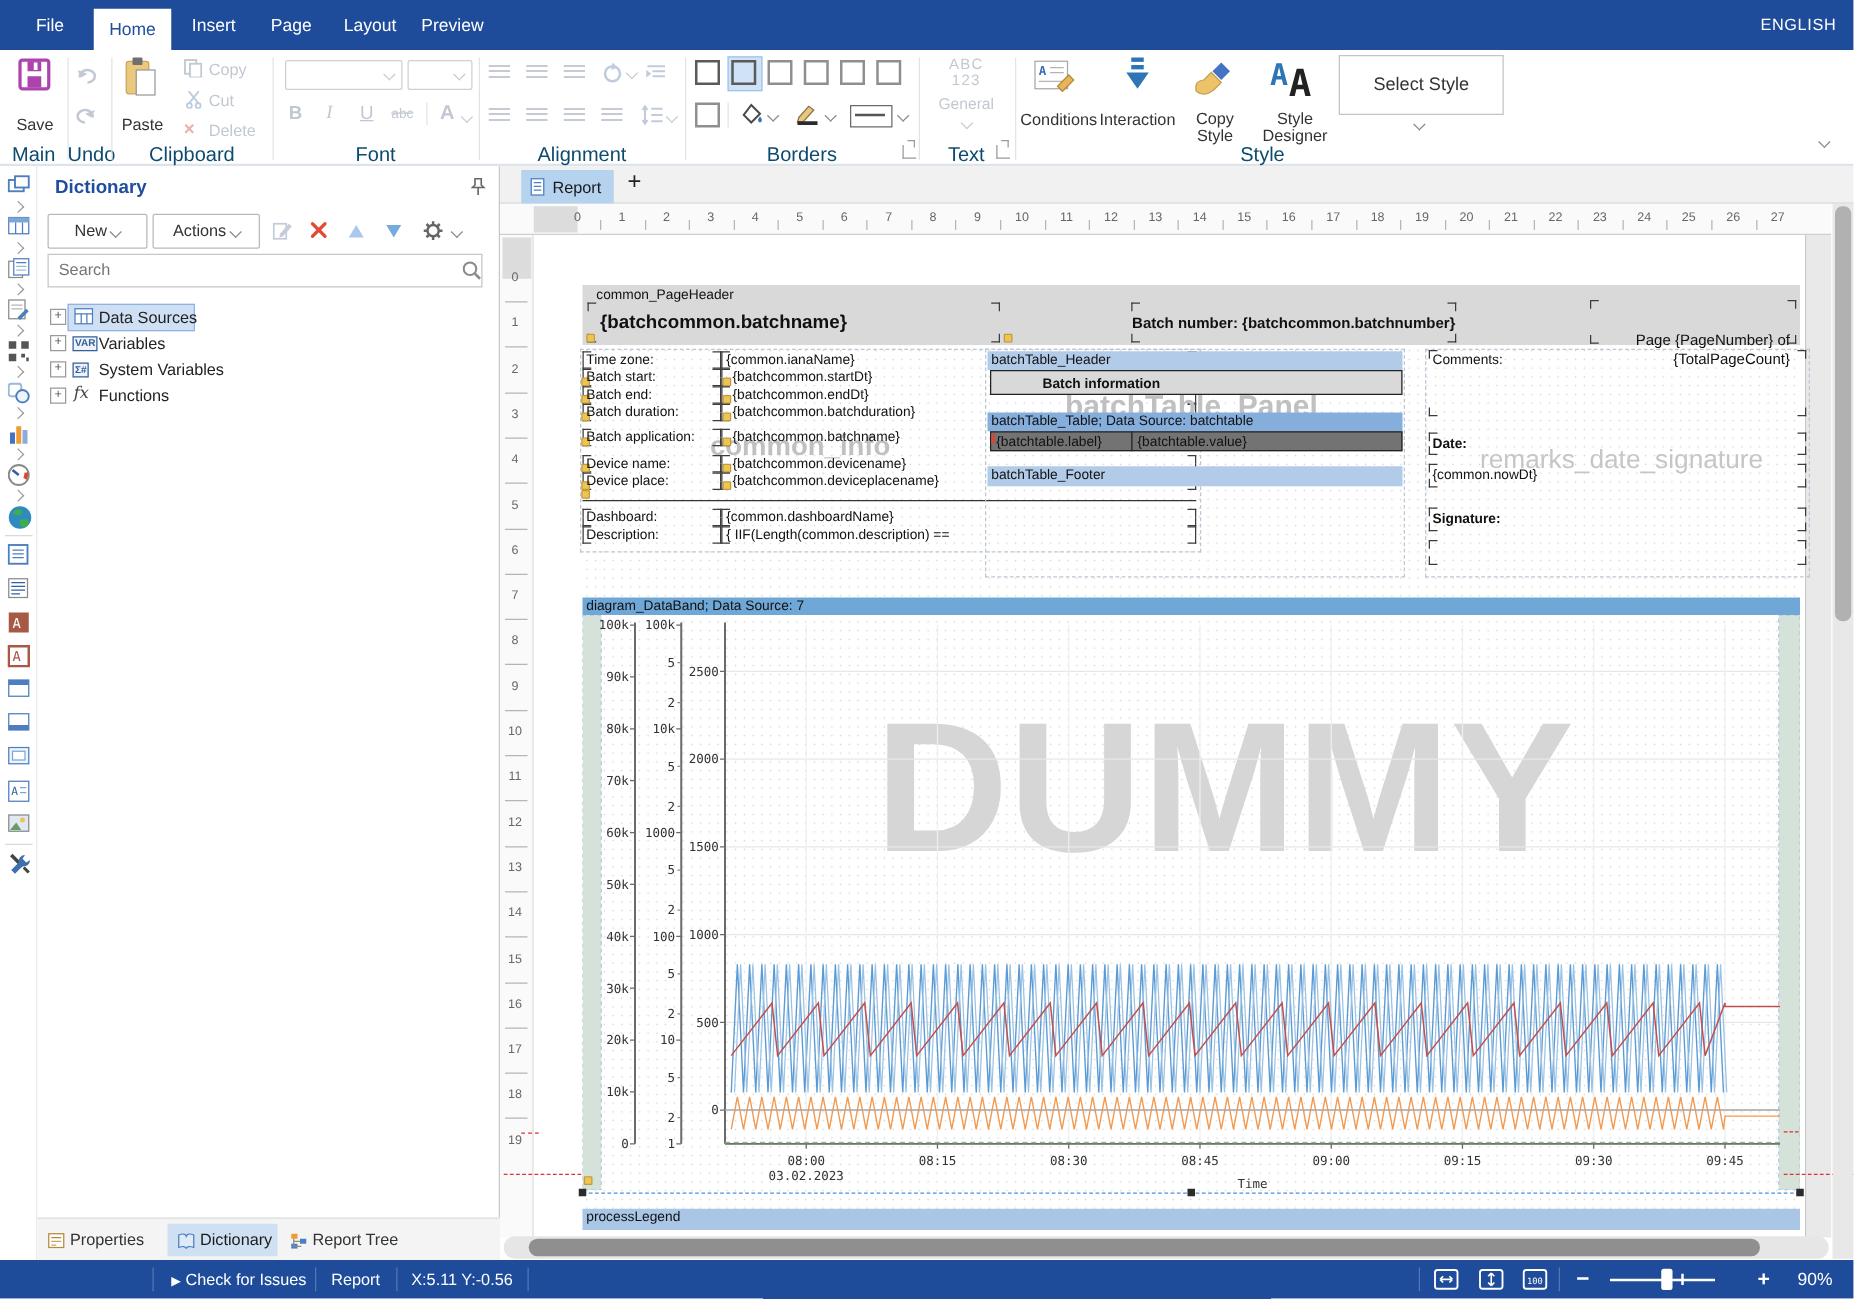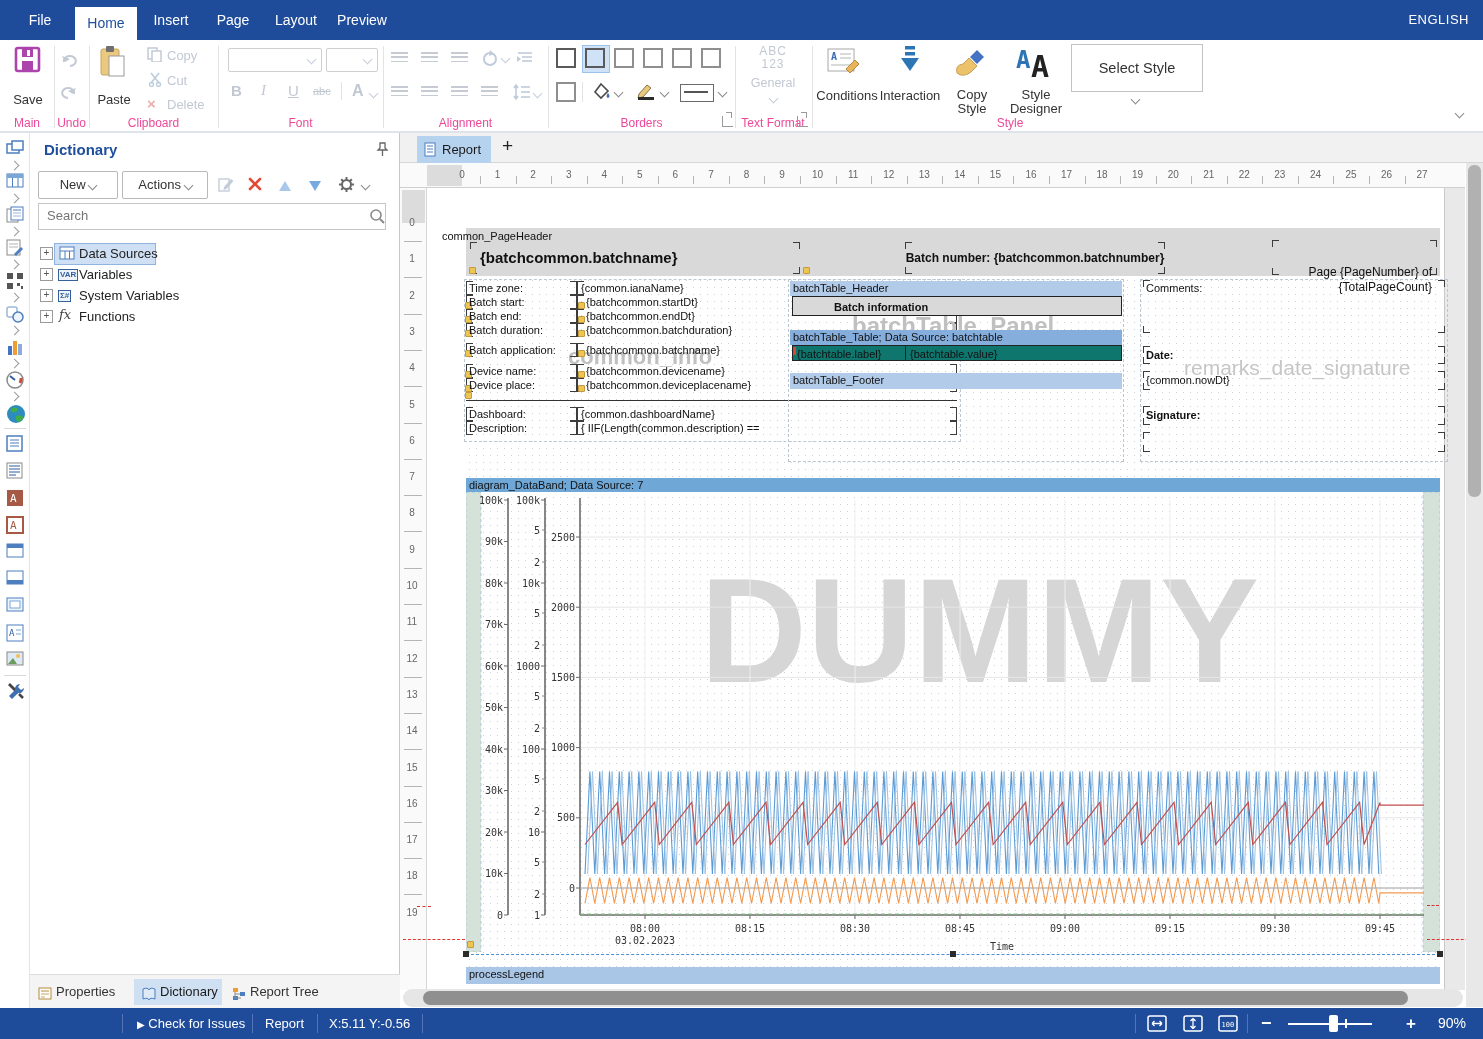--- a/index.html
+++ b/index.html
@@ -6,21 +6,21 @@
   #app{position:relative;width:1483px;height:1039px;overflow:hidden;font-family:"Liberation Sans",sans-serif;background:#fff;}
   .abs{position:absolute;}
   
   #topbar{position:absolute;left:0;top:0;width:1483px;height:40px;background:#1e4c9a;}
   .menutab{position:absolute;top:0;height:40px;line-height:40px;text-align:center;color:#fff;font-size:14px;cursor:default;}
   .menutab.active{background:#fff;color:#1f4e9c;top:7px;height:33px;line-height:33px;}
   #lang{position:absolute;right:14px;top:0;height:40px;line-height:40px;color:#fff;font-size:13px;letter-spacing:.5px;}
   
   #ribbon{position:absolute;left:0;top:40px;width:1483px;height:93px;background:#fff;border-bottom:2px solid #dfe4ec;box-sizing:border-box;}
   .vsep{position:absolute;top:6px;height:82px;width:1px;background:#e3e3e3;}
-  .grplabel{position:absolute;top:76px;font-size:12px;color:#ec4899;text-align:center;}
+  .grplabel{position:absolute;top:76px;font-size:16px;color:#0c4a6e;text-align:center;}
   .biglabel{position:absolute;font-size:13px;color:#333;text-align:center;}
   .dislabel{color:#c2c8d2;}
   .smallbtn{position:absolute;font-size:13px;color:#c2c8d2;}
   .chev{display:inline-block;width:6px;height:6px;border-right:1.5px solid #8a8a8a;border-bottom:1.5px solid #8a8a8a;transform:rotate(45deg);vertical-align:middle;}
   .chev.pale{border-color:#c6cdd8;}
   .combo{position:absolute;height:22px;border:1px solid #cfcfcf;border-radius:2px;background:#fff;}
   .combo .chev{position:absolute;right:6px;top:7px;}
   .bsq{position:absolute;width:20px;height:20px;box-sizing:border-box;border:2px solid #5a5a5a;}
   .bsq.light{border-color:#8f8f8f;border-width:2px;}
   .launcher{position:absolute;width:10px;height:10px;border-left:1px solid #9a9a9a;border-bottom:1px solid #9a9a9a;}
@@ -62,21 +62,21 @@
   .comp{position:absolute;box-sizing:border-box;
     background-image:linear-gradient(#3c3c3c,#3c3c3c),linear-gradient(#3c3c3c,#3c3c3c),linear-gradient(#3c3c3c,#3c3c3c),linear-gradient(#3c3c3c,#3c3c3c),linear-gradient(#3c3c3c,#3c3c3c),linear-gradient(#3c3c3c,#3c3c3c),linear-gradient(#3c3c3c,#3c3c3c),linear-gradient(#3c3c3c,#3c3c3c);
     background-position:left top,left top,right top,right top,left bottom,left bottom,right bottom,right bottom;
     background-size:7px 1px,1px 7px,7px 1px,1px 7px,7px 1px,1px 7px,7px 1px,1px 7px;background-repeat:no-repeat;}
   .ctext{font-size:11px;color:#111;white-space:nowrap;}
   .wm{position:absolute;color:#c0c0c0;font-weight:bold;pointer-events:none;white-space:nowrap;}
   .ymark{position:absolute;width:7px;height:7px;background:#ecc553;border:1px solid #c49a3f;border-radius:1px;box-sizing:border-box;}
   .irow-lbl{position:absolute;left:466px;width:111px;height:14px;}
   .irow-val{position:absolute;left:577px;width:380px;height:14px;}
   .cellgray{position:absolute;background:#d9d9d9;border:1px solid #222;box-sizing:border-box;}
-  .cellblue{position:absolute;background:#0f766e;border:1px solid #222;box-sizing:border-box;}
+  .cellblue{position:absolute;background:#737373;border:1px solid #222;box-sizing:border-box;}
   .dashpanel{position:absolute;border:1px dashed #bcc7d4;box-sizing:border-box;}
   .reddash{position:absolute;height:0;border-top:1.6px dashed #e03030;}
   .handle{position:absolute;width:6px;height:6px;background:#2b2b2b;}
   
   #hscroll-track{position:absolute;left:403px;top:989px;width:1060px;height:18px;background:#e6e6e6;border-radius:9px;}
   #hscroll-thumb{position:absolute;left:423px;top:991px;width:985px;height:14px;background:#8f8f8f;border-radius:7px;}
   #vscroll-track{position:absolute;left:1466px;top:163px;width:17px;height:844px;background:#e8e8e8;}
   #vscroll-thumb{position:absolute;left:1468px;top:165px;width:13px;height:332px;background:#b1b1b1;border-radius:6px;}
   
   #statusbar{position:absolute;left:0;top:1008px;width:1483px;height:31px;background:#1e4c9a;color:#fff;font-size:13px;}
@@ -631,21 +631,21 @@
       <span class="rnum" style="left: 0px; top: 682.4px; width: 24px;">18</span>
       <span class="rtickh" style="left: 4px; top: 706.4px;"></span>
       <span class="rnum" style="left: 0px; top: 718.7px; width: 24px;">19</span>
     </div>
 
   <div id="canvas"></div>
   <div id="page"></div>
   <div class="abs dots" style="left:466px;top:228px;width:974px;height:758px;"></div>
 
   <div class="abs" style="left:466px;top:228px;width:974px;height:48px;background:#d9d9d9;"></div>
-  <div class="band" style="left:439px;top:229px;width:974px;">common_PageHeader</div>
+  <div class="band" style="left:474px;top:229px;width:974px;">common_PageHeader</div>
   <div class="comp" style="left:470px;top:242px;width:330px;height:32px;">
     <div class="ctext" style="position:absolute;left:10px;top:7px;font-weight:bold;font-size:15px;">{batchcommon.batchname}</div>
   </div>
   <div class="comp" style="left:905px;top:242px;width:260px;height:32px;">
     <div class="ctext" style="position:absolute;left:0;top:9px;width:100%;text-align:center;font-weight:bold;font-size:12px;">Batch number: {batchcommon.batchnumber}</div>
   </div>
   <div class="comp" style="left:1272px;top:240px;width:165px;height:35px;">
     <div class="ctext" style="position:absolute;right:5px;top:3px;text-align:right;font-size:12px;line-height:15px;margin-top:22px;">
       <span>Page {PageNumber} of</span><br>
       <span>{TotalPageCount}</span>

